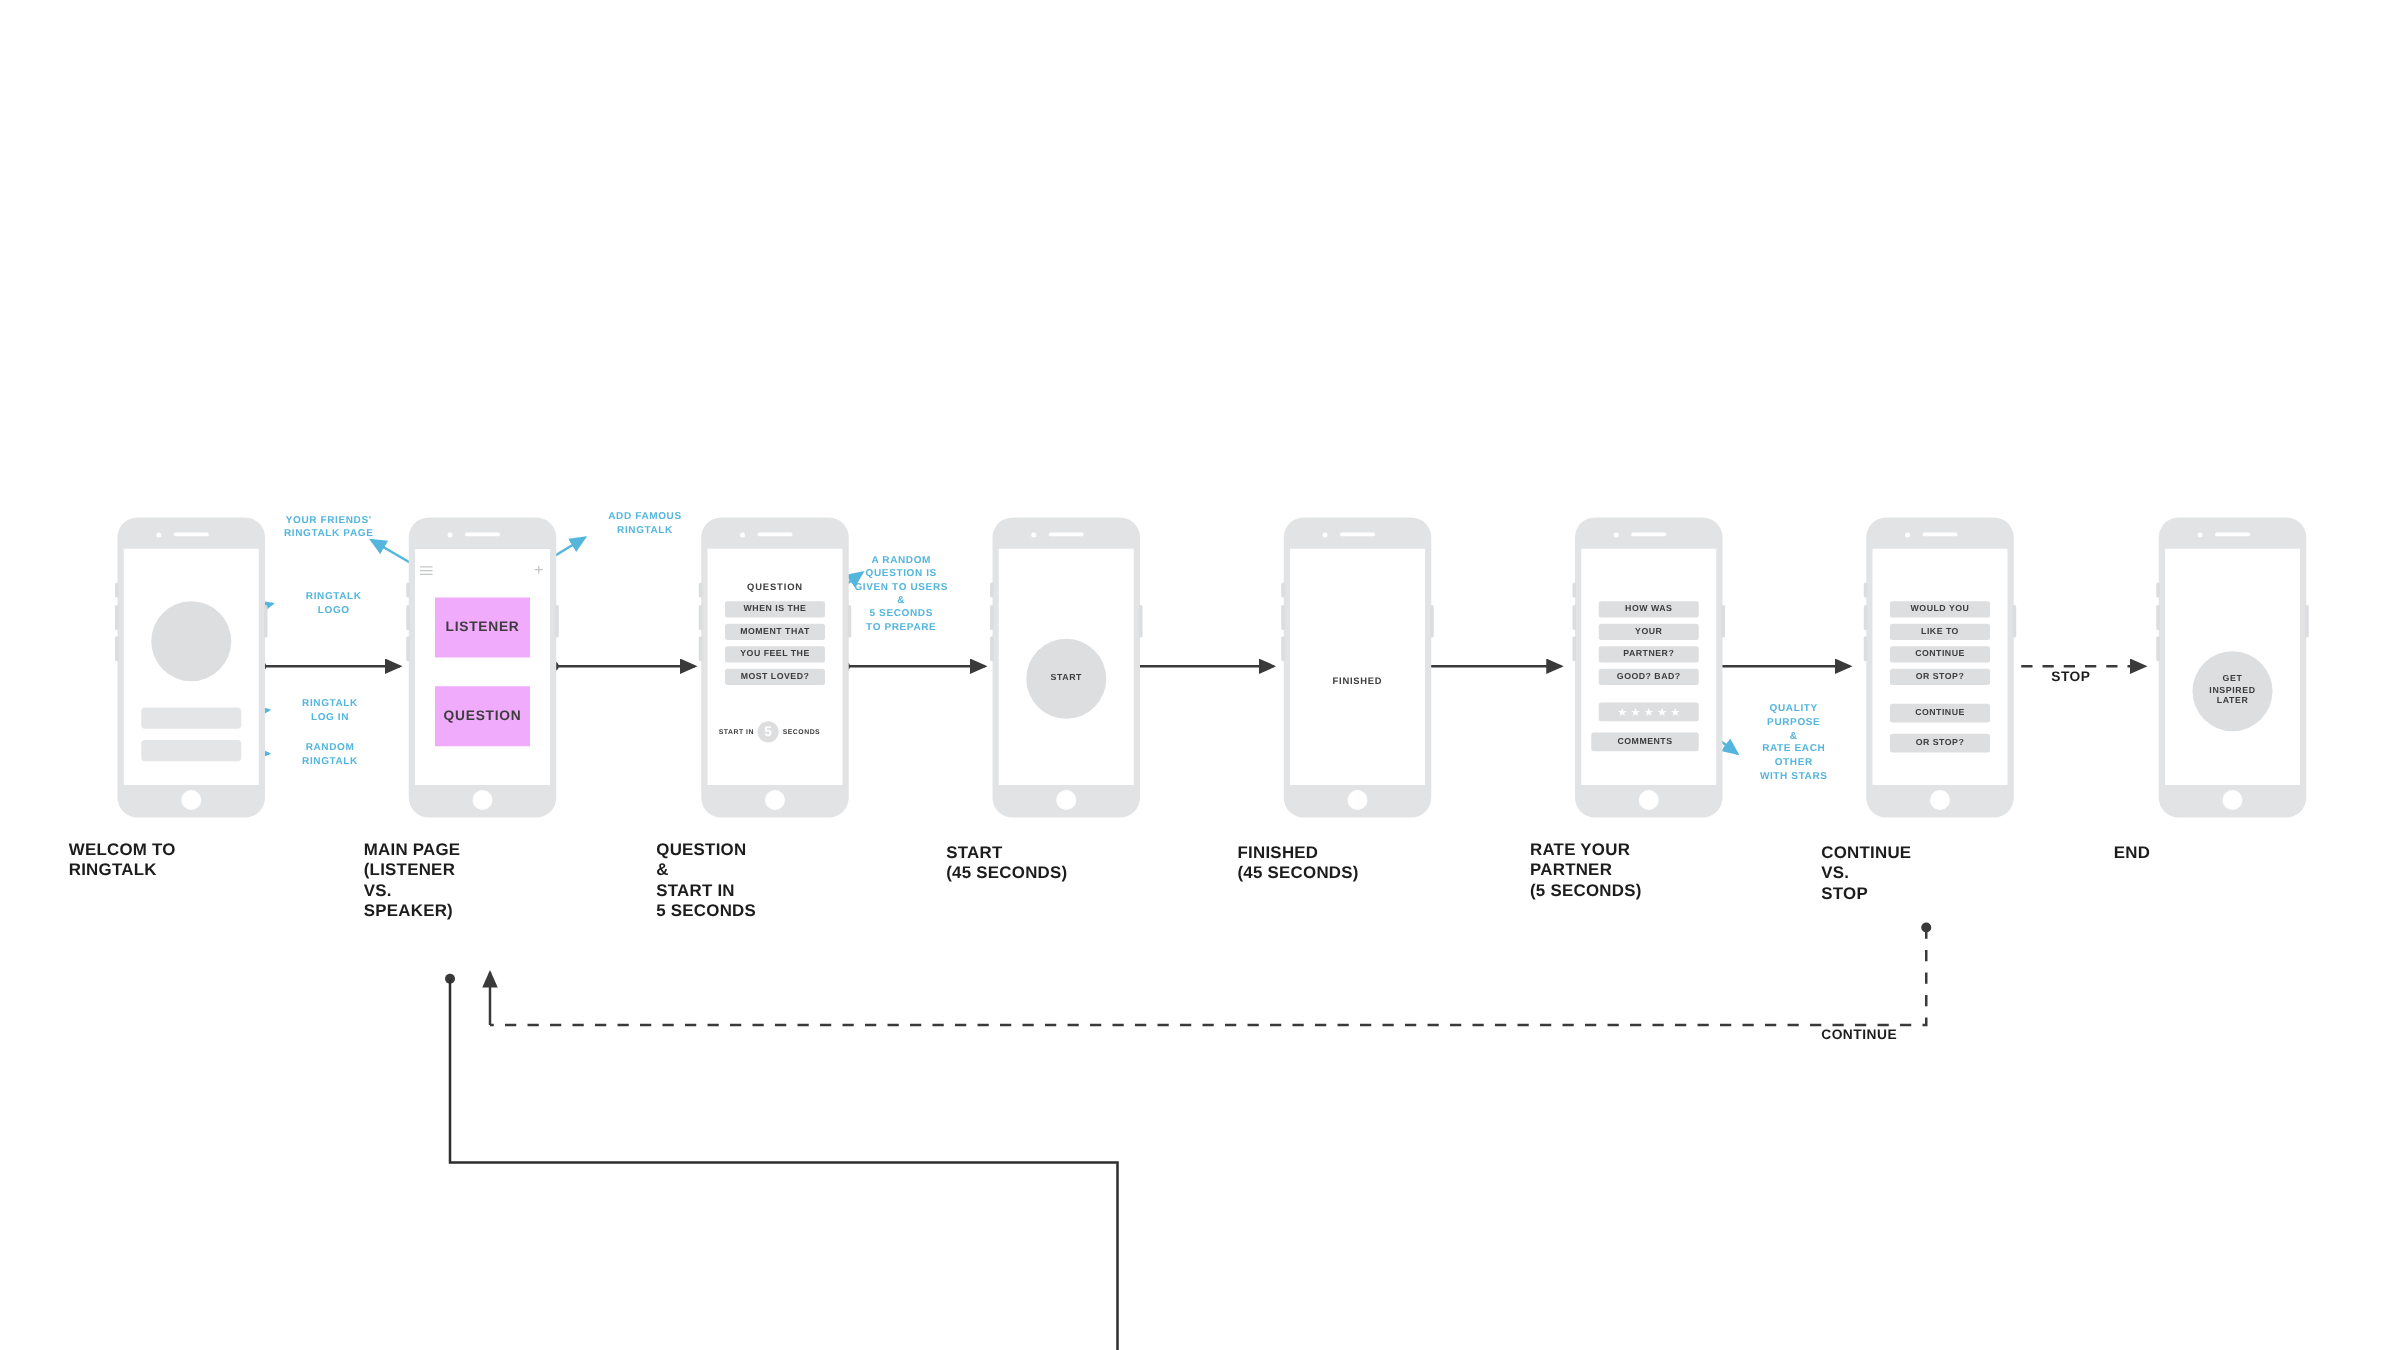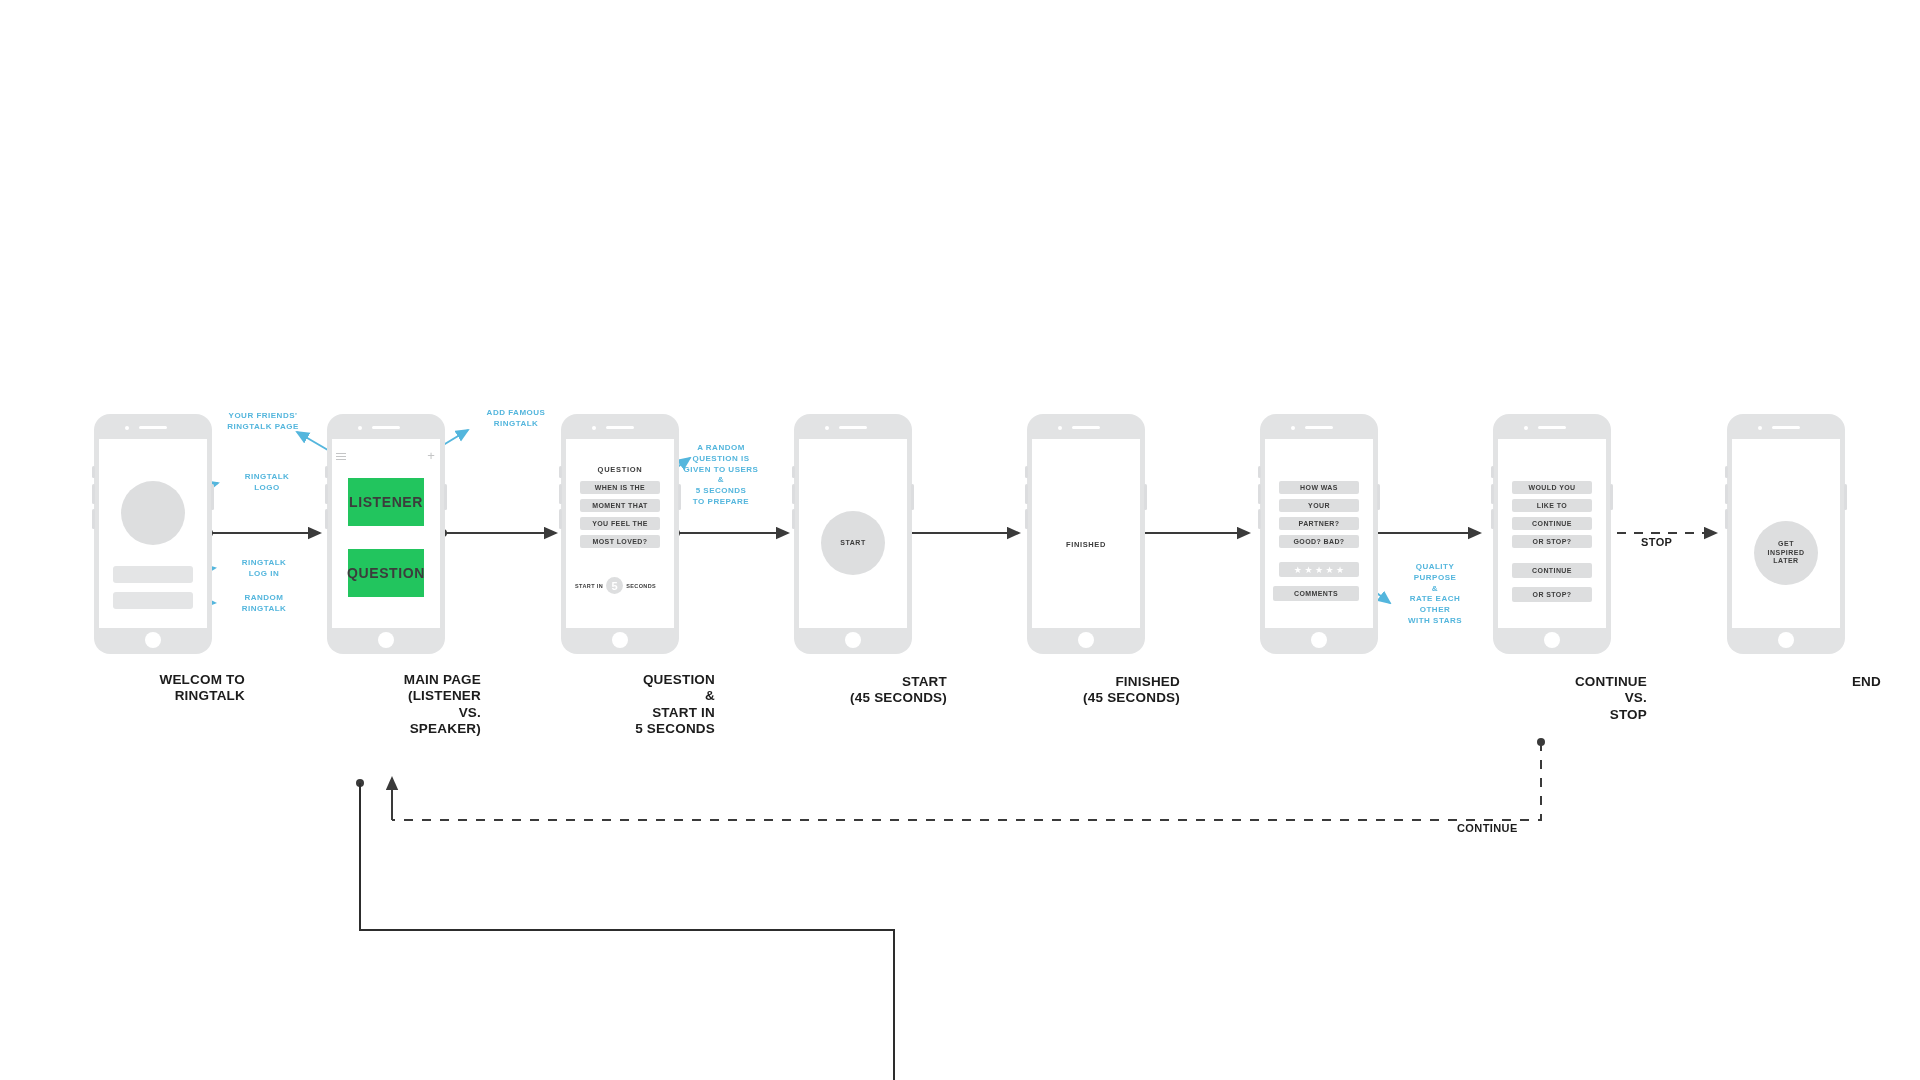--- a/index.html
+++ b/index.html
@@ -67,23 +67,23 @@
     position: absolute; border-radius: 50%;
     background: #dddedf;
   }
   .bar {
     position: absolute;
     background: #e4e5e6;
     border-radius: 3px;
   }
   .tile {
     position: absolute;
-    background: #22c55e;
+    background: #f0abfc;
     display: flex; align-items: center; justify-content: center;
-    font-size: 14px; font-weight: 700; letter-spacing: .6px;
+    font-size: 11px; font-weight: 700; letter-spacing: .6px;
     color: #3c3c3c;
     text-align: center;
   }
   .topbar {
     position: absolute; left: 5px; right: 5px; top: 25px;
     height: 8px; background: #b9babb;
   }
   .hamburger {
     position: absolute; width: 10px; height: 7px;
   }
@@ -127,21 +127,21 @@
   }
   .stars {
     position: absolute; background: #dddedf; border-radius: 2px;
     display: flex; align-items: center; justify-content: space-evenly;
     color: #ffffff; font-size: 9px; letter-spacing: 0;
   }
 
   
   .caption {
     position: absolute;
-    text-align: right;
+    text-align: left;
     font-size: 13.5px; font-weight: 700; letter-spacing: .2px;
     color: #1c1c1c; line-height: 1.22;
     width: 190px;
   }
 
   
   .note {
     position: absolute;
     color: #54b6dd;
     font-size: 8px; font-weight: 700; letter-spacing: .5px;
@@ -351,20 +351,21 @@
       <div class="q-row" style="left:8px; top:147px; width:86px; height:15px;">
         <span>COMMENTS</span>
       </div>
     </div>
     <div class="side-btn"></div>
     <div class="vol-btn vol-1"></div>
     <div class="vol-btn vol-2"></div>
     <div class="vol-btn vol-3"></div>
     <div class="home-btn"></div>
   </div>
+  <div class="caption" style="left:1224px; top:672px;">RATE YOUR<br>PARTNER<br>(5 SECONDS)</div>
 
   <div class="phone" style="left:1493px; top:414px;">
     <div class="speaker-bar"></div>
     <div class="cam-dot"></div>
     <div class="screen">
       <div class="q-row" style="left:14px; top:42px; width:80px; height:13px;">
         <span>WOULD YOU</span>
       </div>
       <div class="q-row" style="left:14px; top:60px; width:80px; height:13px;">
         <span>LIKE TO</span>

